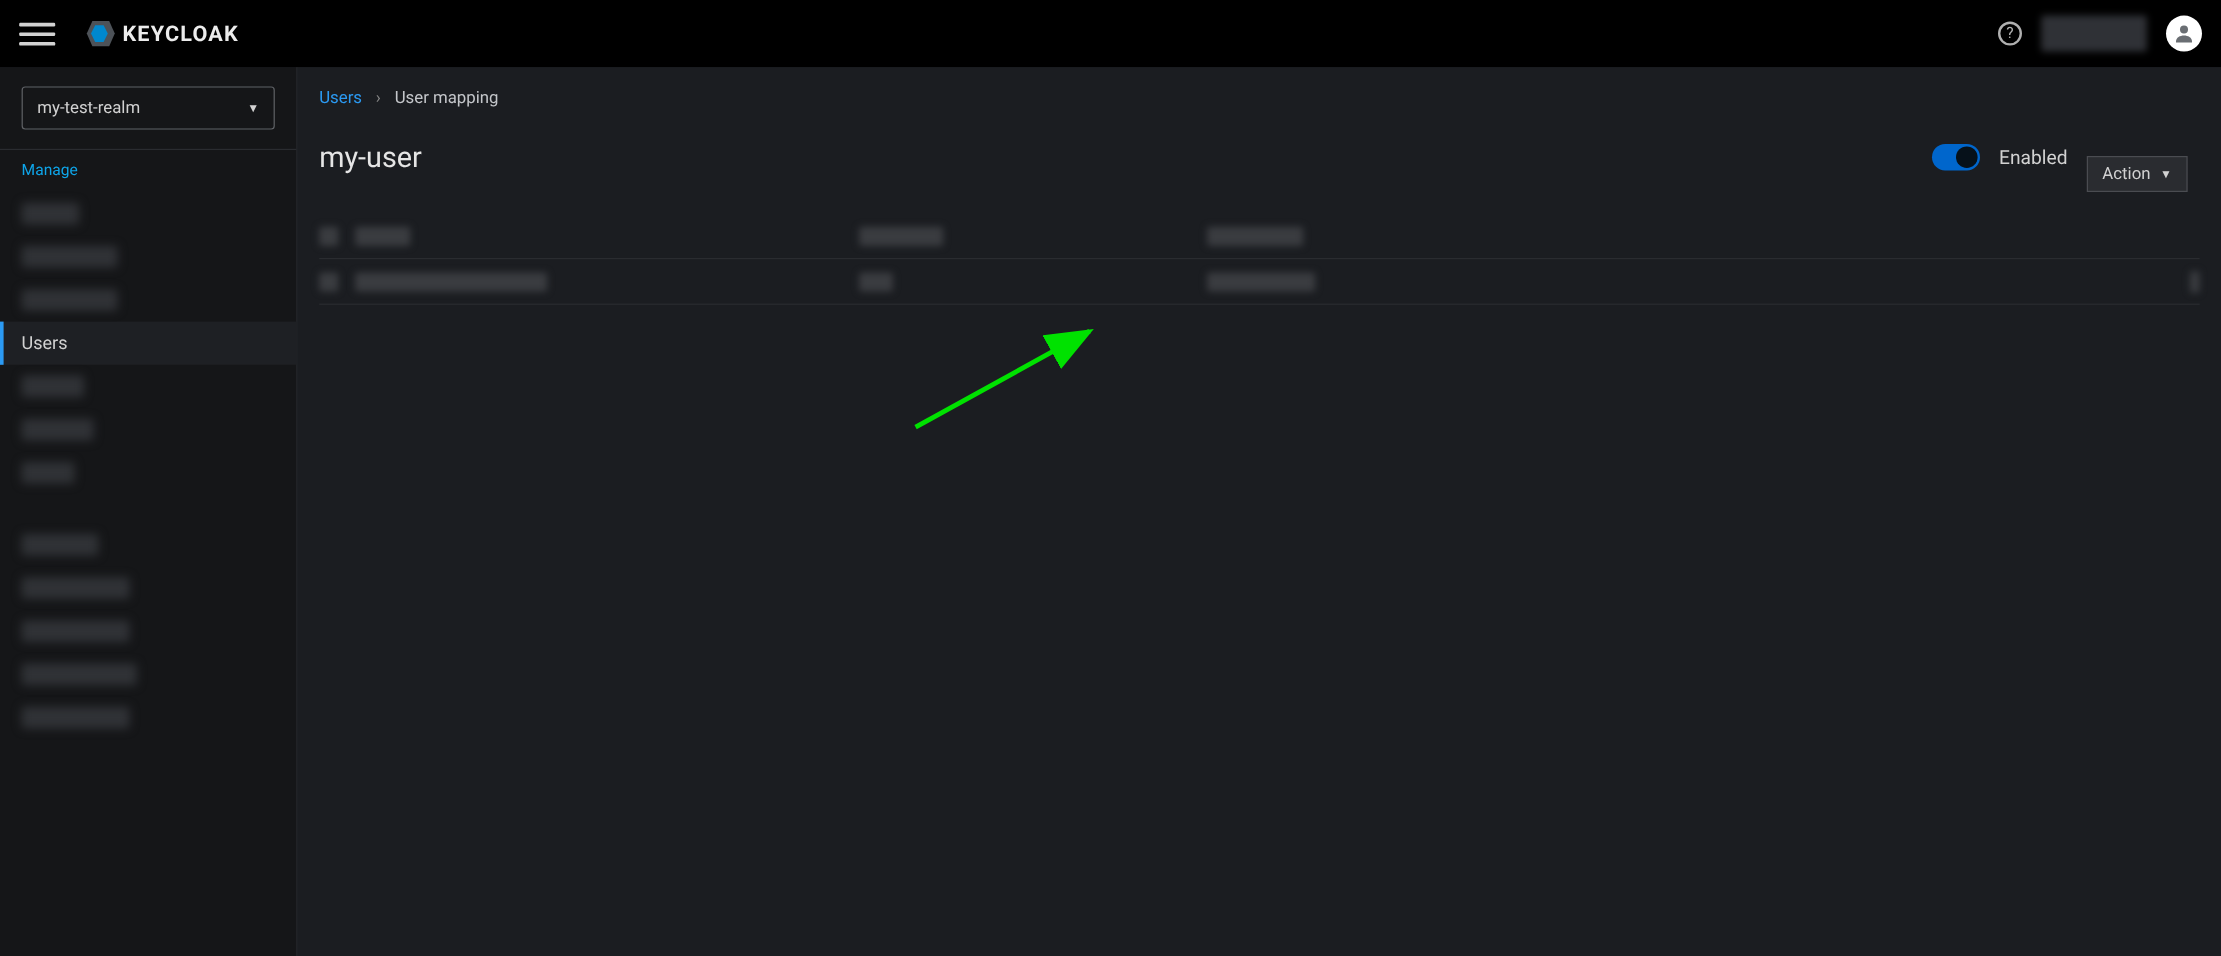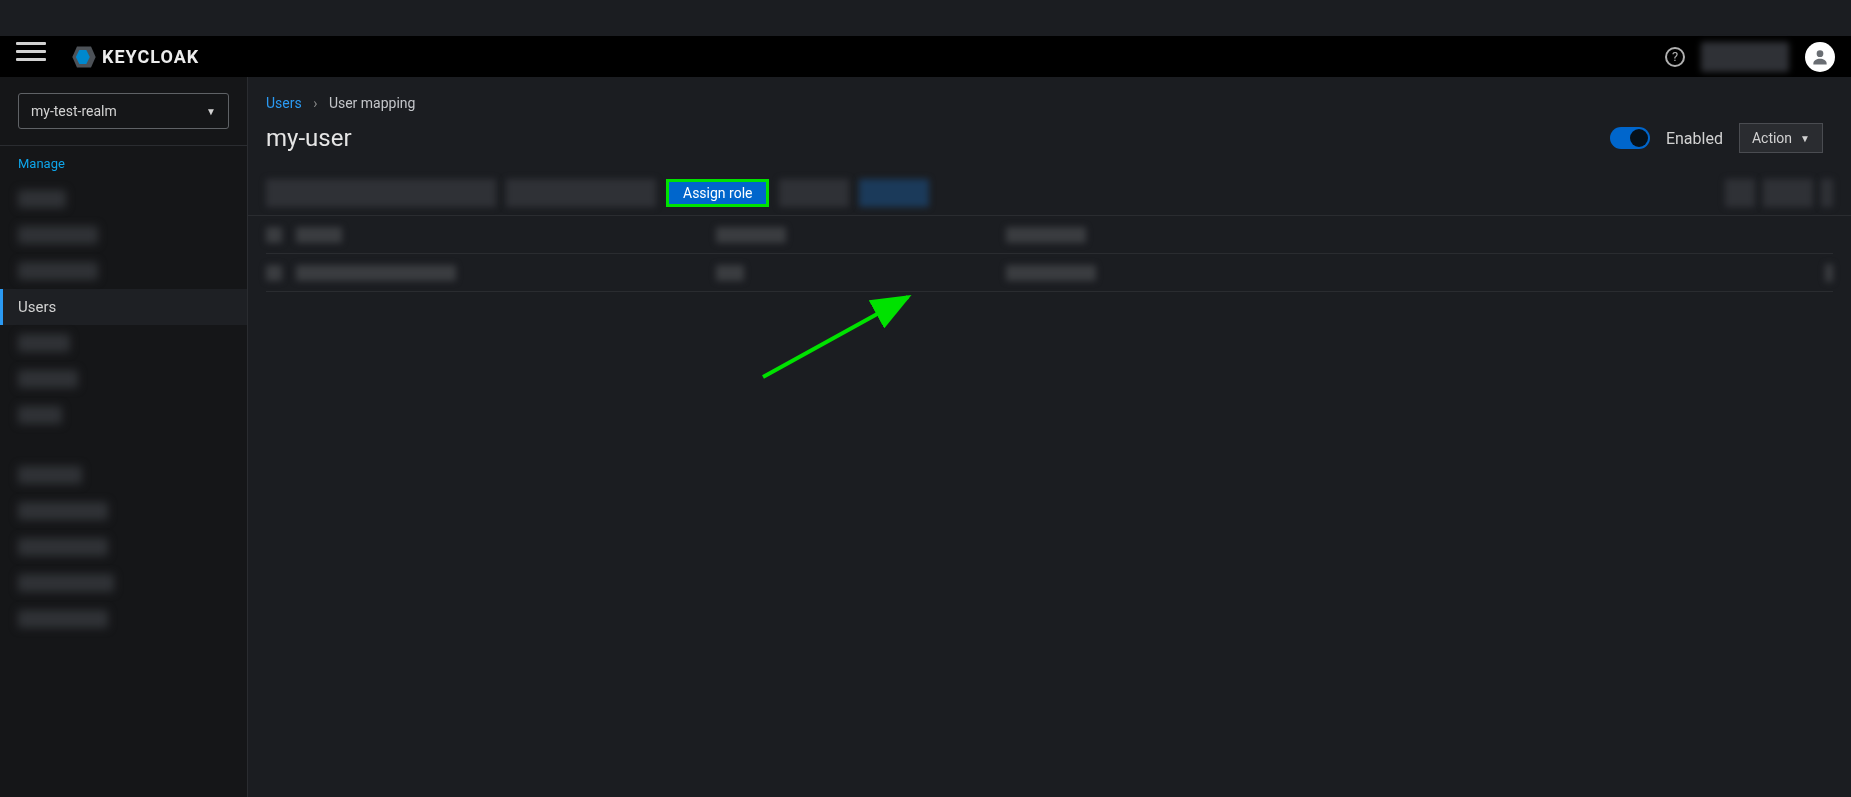--- a/index.html
+++ b/index.html
@@ -5,25 +5,25 @@
 * { box-sizing: border-box; margin: 0; padding: 0; }
 body {
   font-family: -apple-system, BlinkMacSystemFont, "Segoe UI", Roboto, sans-serif;
   background: #1b1d21;
   color: #d2d2d2;
   width: 1851px;
   height: 797px;
   overflow: hidden;
 }
 .topbar {
-  height: 41px;
+  height: 56px;
   background: #000000;
   display: flex;
+  align-items: center;
   padding: 0 16px;
-  margin-top: 36px;
 }
 .hamburger {
   width: 30px;
   height: 30px;
   display: flex;
   flex-direction: column;
   justify-content: center;
   gap: 5px;
   cursor: pointer;
   margin-right: 24px;
@@ -157,20 +157,21 @@
 .toggle .knob {
   width:18px;height:18px;border-radius:50%;background:#06111a;position:absolute;top:2px;right:2px;
 }
 .action-btn {
   border:1px solid #4a4c51;
   background:#2a2c30;
   height:30px;padding:0 12px;
   display:flex;align-items:center;gap:8px;
   font-size:14px;cursor:pointer;
   color:#d2d2d2;
+  margin-top:28px;
 }
 .tabs {
   display:flex;
   border-top: 1px solid #2a2c30;
   border-bottom: 1px solid #2a2c30;
   padding: 0 18px;
   gap: 2px;
 }
 .tab {
   height: 36px;
@@ -299,34 +300,20 @@
           </div>
         <div>Enabled</div>
         <div class="action-btn">
           <span>Action</span>
           <span style="font-size:10px">▼</span>
         </div>
       </div>
     </div>
 
 
-    <div class="toolbar">
-      <div class="tool-blur" style="width:230px"></div>
-      <div class="tool-blur" style="width:150px"></div>
-      <div class="assign-btn">
-        <span>Assign role</span>
-      </div>
-      <div class="tool-blur" style="width:70px"></div>
-      <div class="tool-blur" style="width:70px;background:#1b3a5a"></div>
-      <div style="margin-left:auto;display:flex;gap:8px;">
-        <div class="tool-blur" style="width:30px"></div>
-        <div class="tool-blur" style="width:50px"></div>
-        <div class="tool-blur" style="width:12px"></div>
-      </div>
-    </div>
 
     <div class="table">
       <div class="table-row">
         <div style="width:30px">
             <span class="cell-blur" style="width:16px;display:block"></span>
           </div>
         <div style="width:420px">
             <span class="cell-blur" style="width:46px;display:block"></span>
           </div>
         <div style="width:290px">

